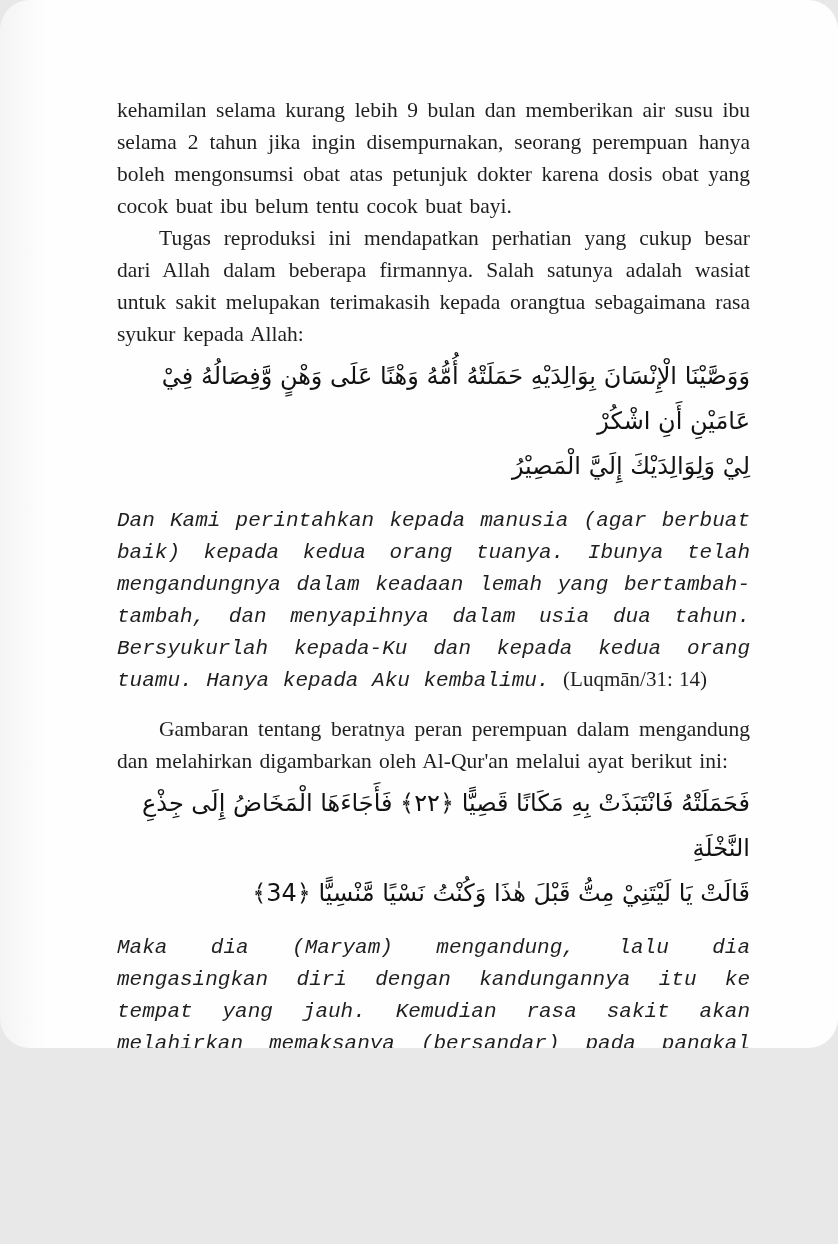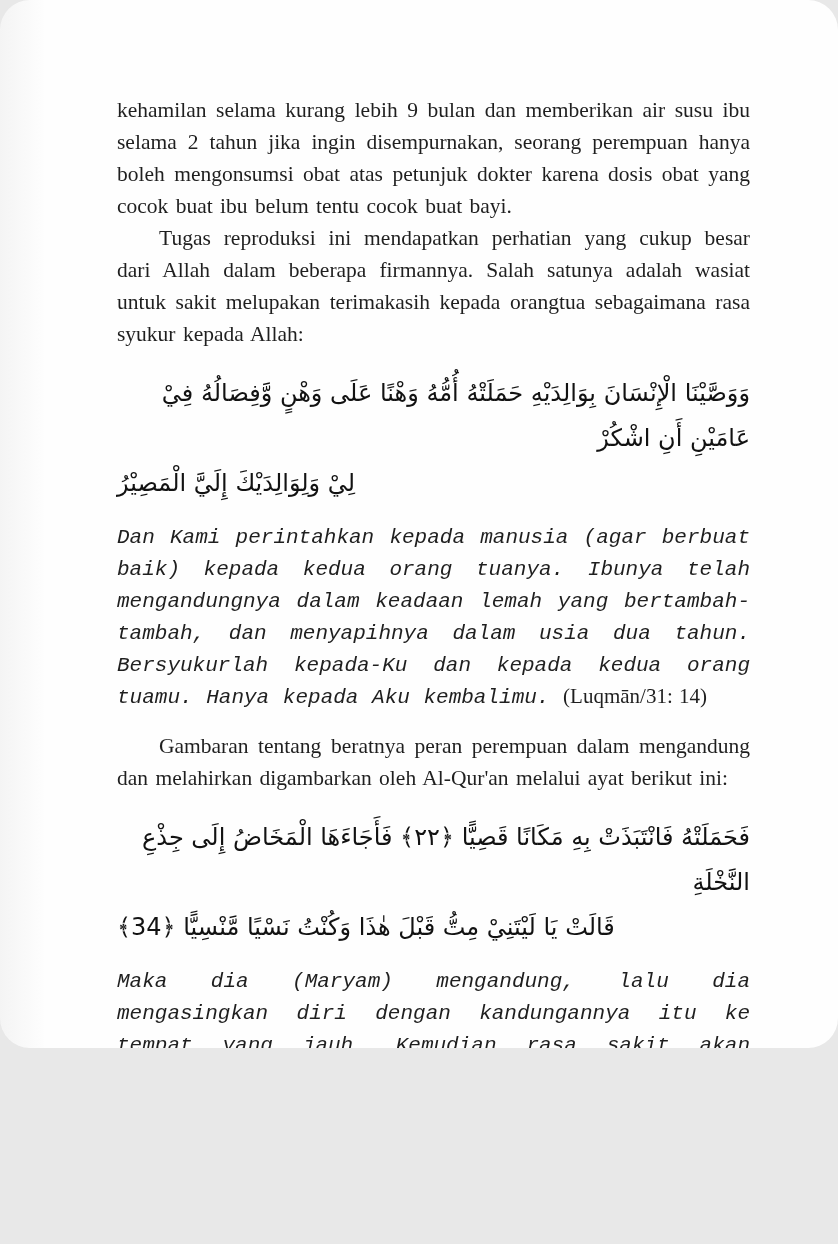--- a/index.html
+++ b/index.html
@@ -41,24 +41,24 @@
     word-spacing: 2px;
   }
   .indent { text-indent: 42px; }
   .arabic {
     direction: rtl;
     unicode-bidi: embed;
     font-family: "DejaVu Sans", sans-serif;
     font-size: 24px;
     line-height: 45px;
     color: #121212;
-    margin: 21px 0 15px 0;
+    margin: 4px 0 15px 0;
   }
   .ar-line { text-align: right; }
-  .ar-line.ar-center { text-align: left; }
+  .ar-line.ar-center { text-align: right; }
   .trans {
     font-family: "Liberation Serif", "DejaVu Serif", serif;
     font-size: 21px;
     line-height: 31px;
     text-align: justify;
     word-spacing: 1px;
     margin-bottom: 17px;
   }
   .trans .it { font-style: italic; font-family: Liberation Mono, monospace; }
   .trans .it::after { content: " "; }

